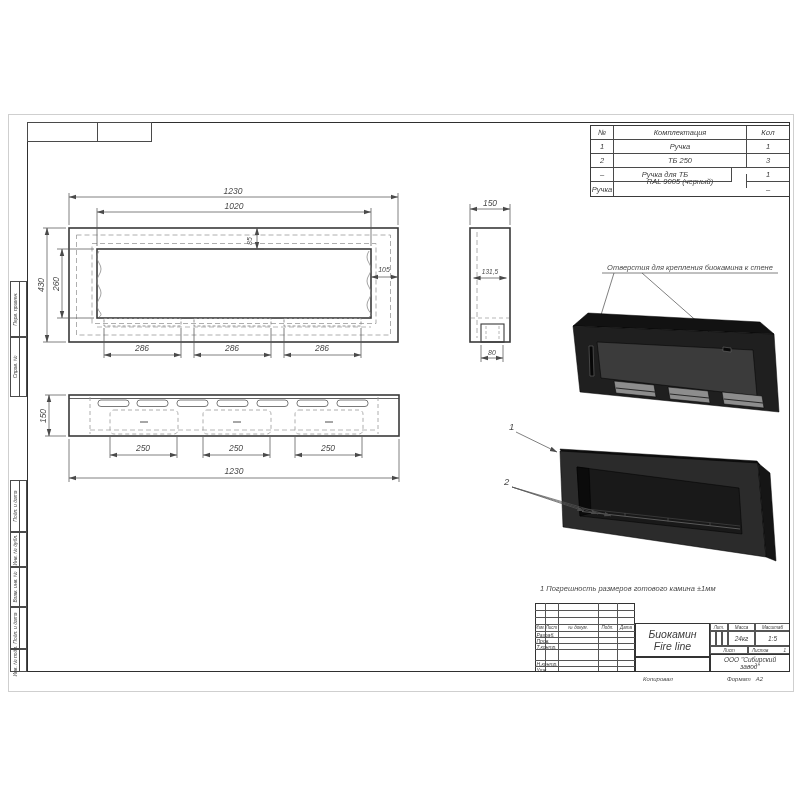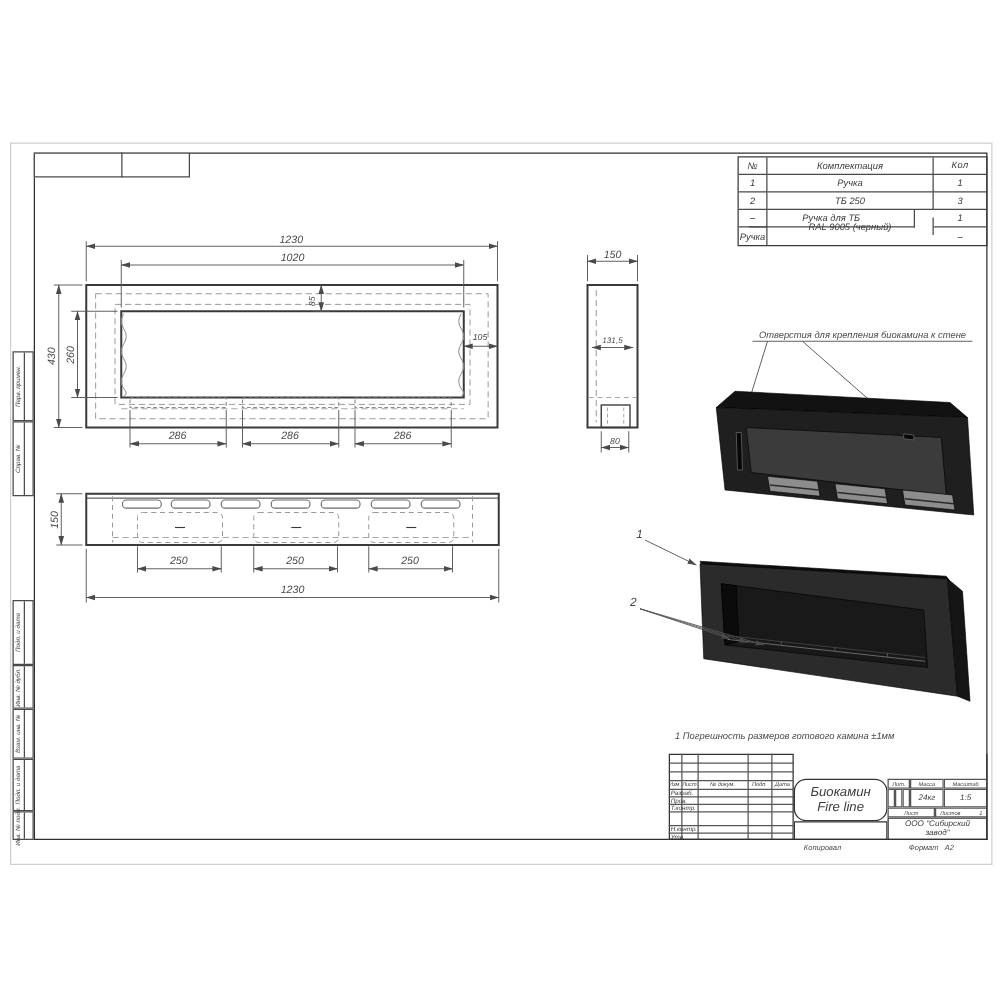--- a/index.html
+++ b/index.html
@@ -284,21 +284,21 @@
     <span class="abs f45" style="left:545px;top:624.5px;width:13px;text-align:center;">Лист</span>
     <span class="abs f45" style="left:558px;top:624.5px;width:40px;text-align:center;">№ докум.</span>
     <span class="abs f45" style="left:598px;top:624.5px;width:19px;text-align:center;">Подп.</span>
     <span class="abs f45" style="left:617px;top:624.5px;width:18px;text-align:center;">Дата</span>
     <span class="abs f5" style="left:536.5px;top:631.5px;">Разраб.</span>
     <span class="abs f5" style="left:536.5px;top:637.5px;">Пров.</span>
     <span class="abs f5" style="left:536.5px;top:643.5px;">Т.контр.</span>
     <span class="abs f5" style="left:536.5px;top:660.5px;">Н.контр.</span>
     <span class="abs f5" style="left:536.5px;top:666.5px;">Утв.</span>
 
-    <div class="c" style="left:635px;top:623px;width:75px;height:34px;border-width:1.2px;border-color:#333;flex-direction:column;border-radius:10px;">
+    <div class="c" style="left:635px;top:623px;width:75px;height:34px;border-width:1.2px;border-color:#333;flex-direction:column;">
       <div class="f10" style="text-align:center;">Биокамин</div>
       <div class="f10" style="">Fire line</div>
     </div>
     <div class="c" style="left:635px;top:657px;width:75px;height:15px;border-width:1.2px;border-color:#333;"></div>
 
     <div class="c f45" style="left:710px;top:623px;width:18px;height:8px;">Лит.</div>
     <div class="c f45" style="left:728px;top:623px;width:27px;height:8px;">Масса</div>
     <div class="c f45" style="left:755px;top:623px;width:35px;height:8px;">Масштаб</div>
     <div class="c" style="left:710px;top:631px;width:6px;height:15px;"></div>
     <div class="c" style="left:716px;top:631px;width:6px;height:15px;"></div>

